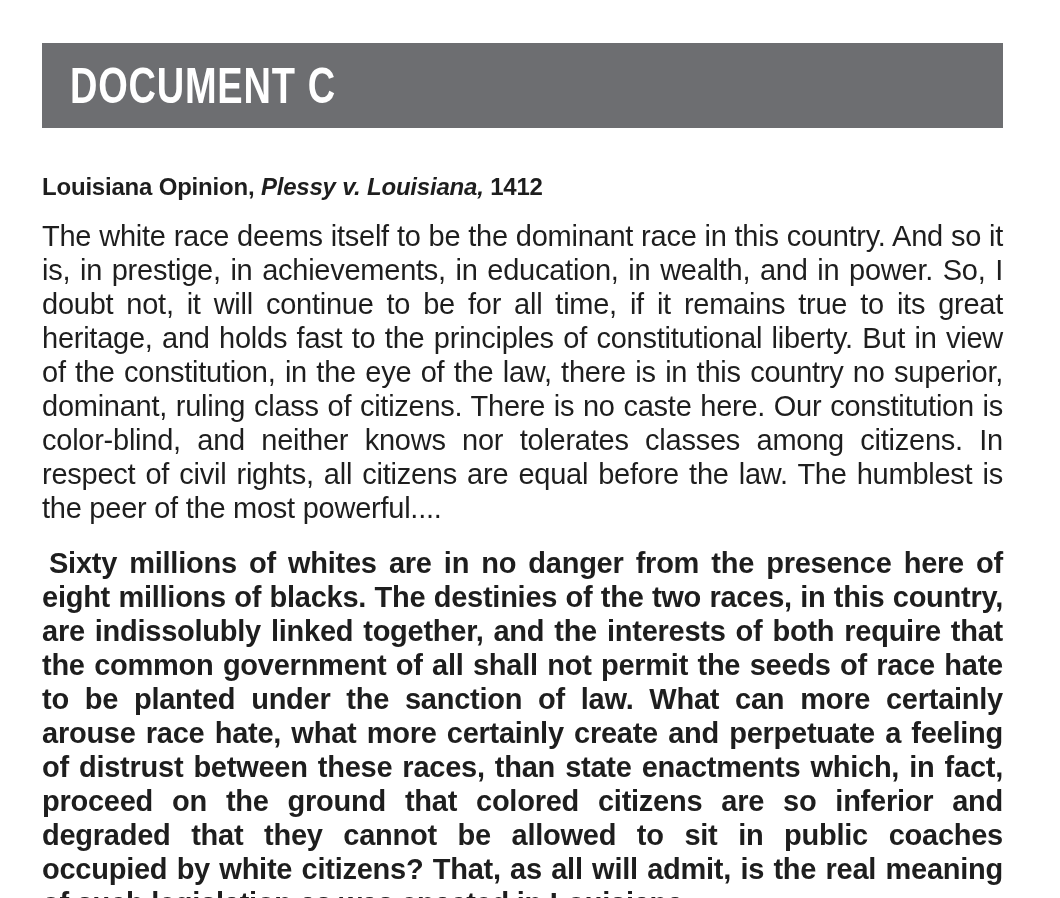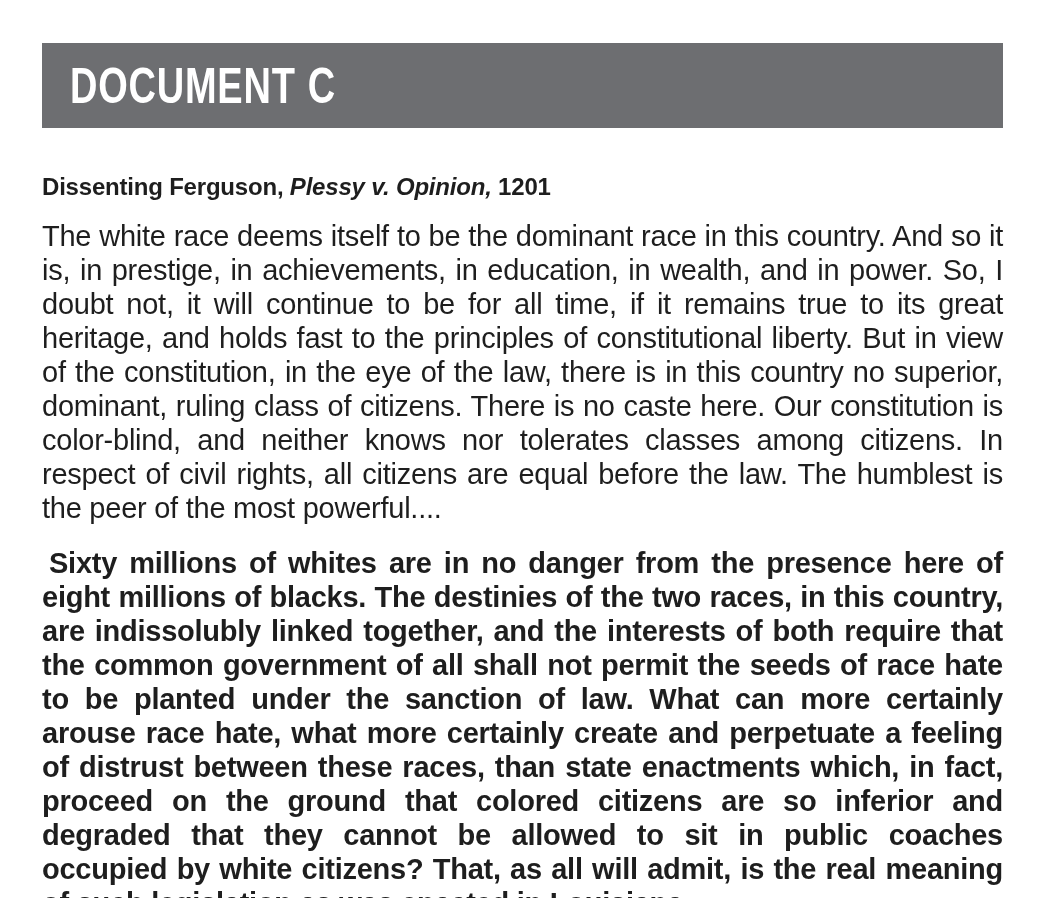--- a/index.html
+++ b/index.html
@@ -74,20 +74,20 @@
 </head>
 <body>
 
 <div class="page">
 
   <div class="header-bar">
     <span class="header-label"><span>DOCUMENT</span><span class="header-letter">C</span></span>
   </div>
 
   <div class="content">
-    <h2 class="doc-title"><span>Dissenting Ferguson, </span><em>Plessy v. Opinion,</em><span> 1201</span></h2>
+    <h2 class="doc-title"><span>Louisiana Opinion, </span><em>Plessy v. Louisiana,</em><span> 1412</span></h2>
 
     <p class="body-para">The white race deems itself to be the dominant race in this country. And so it is, in prestige, in achievements, in education, in wealth, and in power. So, I doubt not, it will continue to be for all time, if it remains true to its great heritage, and holds fast to the principles of constitutional liberty. But in view of the constitution, in the eye of the law, there is in this country no superior, dominant, ruling class of citizens. There is no caste here. Our constitution is color-blind, and neither knows nor tolerates classes among citizens. In respect of civil rights, all citizens are equal before the law. The humblest is the peer of the most powerful....</p>
 
     <p class="body-para para-indent">Sixty millions of whites are in no danger from the presence here of eight millions of blacks. The destinies of the two races, in this country, are indissolubly linked together, and the interests of both require that the common government of all shall not permit the seeds of race hate to be planted under the sanction of law. What can more certainly arouse race hate, what more certainly create and perpetuate a feeling of distrust between these races, than state enactments which, in fact, proceed on the ground that colored citizens are so inferior and degraded that they cannot be allowed to sit in public coaches occupied by white citizens? That, as all will admit, is the real meaning of such legislation as was enacted in Louisiana.</p>
   </div>
 
 </div>
 
 </body></html>

